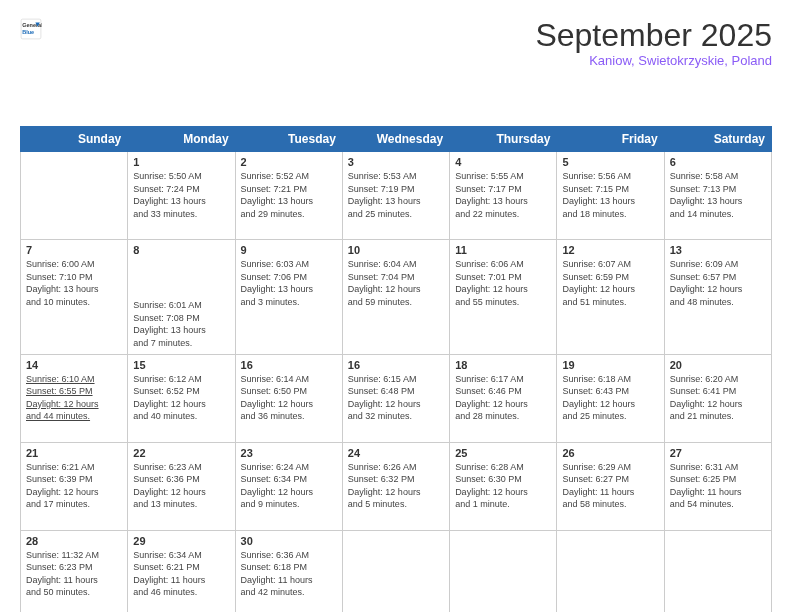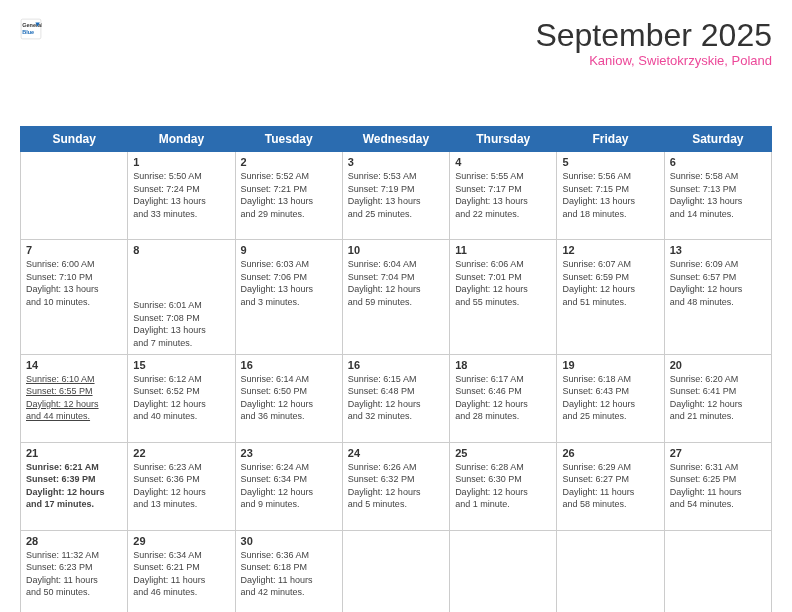--- a/index.html
+++ b/index.html
@@ -37,33 +37,33 @@
       text-align: right;
     }
     .month-title {
       font-size: 32px;
       font-weight: normal;
       color: #333;
       line-height: 1.1;
     }
     .subtitle {
       font-size: 13px;
-      color: #ec4899;
+      color: #8b5cf6;
     }
     .calendar {
       flex: 1;
       border: 1px solid #ccc;
       border-collapse: collapse;
       width: 100%;
       table-layout: fixed;
     }
     .calendar th {
       background-color: #2b6cb0;
       color: #fff;
-      text-align: center;
+      text-align: right;
       padding: 5px 6px;
       font-size: 12px;
       font-weight: bold;
       border: 1px solid #2b6cb0;
     }
     .calendar td {
       border: 1px solid #ccc;
       vertical-align: top;
       padding: 4px 5px;
       font-size: 9.5px;
@@ -264,21 +264,21 @@
             <span class="day-num">20</span>
             <div class="cell-text" style="white-space: pre-line;">Sunrise: 6:20 AM
 Sunset: 6:41 PM
 Daylight: 12 hours
 and 21 minutes.</div>
           </td>
         </tr>
         <tr class="week-row">
           <td>
             <span class="day-num">21</span>
-            <div class="cell-text" style="white-space: pre-line; font-weight: bold;">Sunrise: 6:21 AM
+            <div class="cell-text" style="white-space: pre-line;">Sunrise: 6:21 AM
 Sunset: 6:39 PM
 Daylight: 12 hours
 and 17 minutes.</div>
           </td>
           <td>
             <span class="day-num">22</span>
             <div class="cell-text" style="white-space: pre-line;">Sunrise: 6:23 AM
 Sunset: 6:36 PM
 Daylight: 12 hours
 and 13 minutes.</div>

